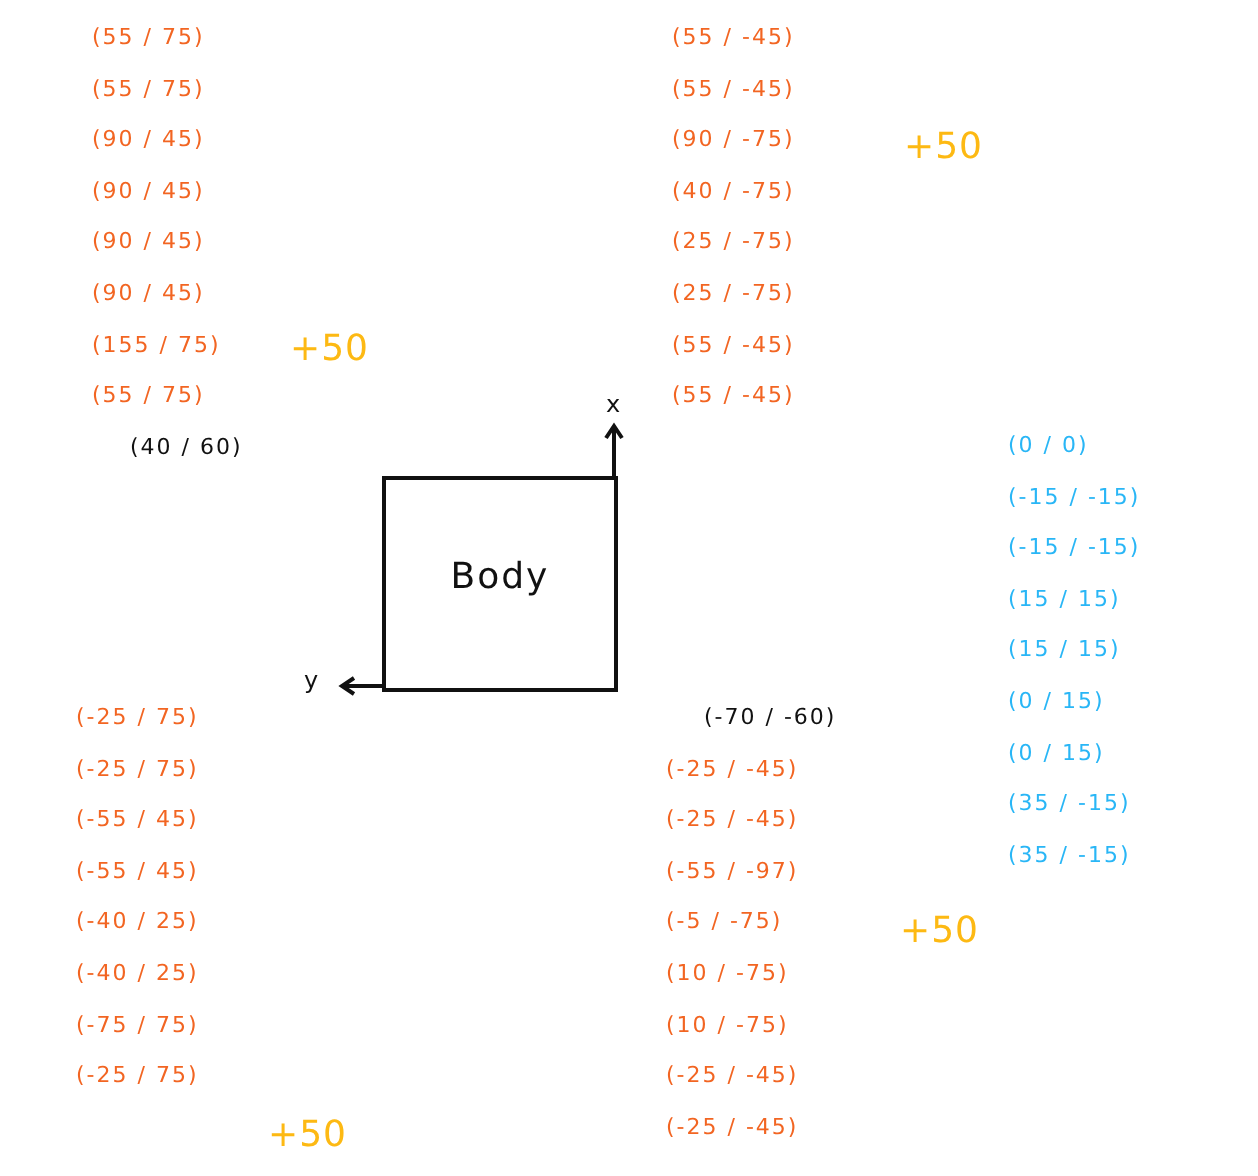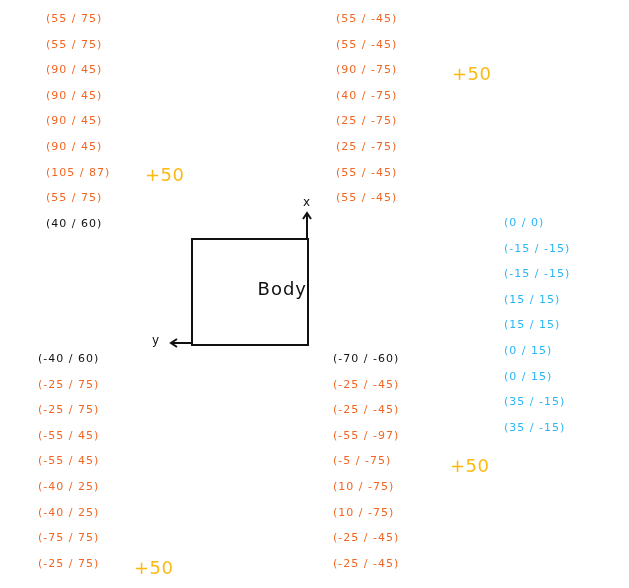--- a/index.html
+++ b/index.html
@@ -1,40 +1,40 @@
 <!DOCTYPE html>
 <html><head>
   <meta charset="utf-8">
   <style>
     html, body { margin: 0; padding: 0; background: #ffffff; }
     body { width: 629px; height: 588px; position: relative; overflow: hidden;
            font-family: "DejaVu Sans", sans-serif; }
     .col { position: absolute; }
     .row { height: 25.6px; line-height: 25.6px; font-size: 11px; white-space: nowrap; letter-spacing: 1px; }
     .orange { color: #f26522; }
-    .black { color: #111111; }
+    .black { color: #111111; margin-left: 19px; }
     .blue { color: #29b6f6; }
     .bonus { position: absolute; color: #fdb913; font-size: 18px; letter-spacing: 0.5px; }
     .body-box { position: absolute; left: 191px; top: 238px; width: 114px; height: 104px;
                 border: 2px solid #111; }
-    .body-label { position: absolute; left: 0; right: 0; top: 38px; text-align: right; font-size: 18px; color: #111; letter-spacing: 1px; }
+    .body-label { position: absolute; left: 0; right: 0; top: 38px; text-align: center; font-size: 18px; color: #111; letter-spacing: 1px; }
     .axis-label { position: absolute; font-size: 12px; color: #111; }
     svg.axes { position: absolute; left: 0; top: 0; }
   </style>
 </head>
 <body>
 
 <div class="col" style="left:46px; top:6px;">
   <div class="row orange">(55 / 75)</div>
   <div class="row orange">(55 / 75)</div>
   <div class="row orange">(90 / 45)</div>
   <div class="row orange">(90 / 45)</div>
   <div class="row orange">(90 / 45)</div>
   <div class="row orange">(90 / 45)</div>
-  <div class="row orange">(105 / 87)</div>
+  <div class="row orange">(155 / 75)</div>
   <div class="row orange">(55 / 75)</div>
   <div class="row black">(40 / 60)</div>
 </div>
 <div class="bonus" style="left:145px; top:164px;">+50</div>
 
 <div class="col" style="left:336px; top:6px;">
   <div class="row orange">(55 / -45)</div>
   <div class="row orange">(55 / -45)</div>
   <div class="row orange">(90 / -75)</div>
   <div class="row orange">(40 / -75)</div>
@@ -66,21 +66,20 @@
   <line x1="307" y1="238" x2="307" y2="214" stroke="#111" stroke-width="2"></line>
   <polyline points="303,219 307,213 311,219" fill="none" stroke="#111" stroke-width="2"></polyline>
 
   <line x1="191" y1="343" x2="172" y2="343" stroke="#111" stroke-width="2"></line>
   <polyline points="177,339 171,343 177,347" fill="none" stroke="#111" stroke-width="2"></polyline>
 </svg>
 <div class="axis-label" style="left:303px; top:195px;">x</div>
 <div class="axis-label" style="left:152px; top:333px;">y</div>
 
 <div class="col" style="left:38px; top:346px;">
-  <div class="row black">(-40 / 60)</div>
   <div class="row orange">(-25 / 75)</div>
   <div class="row orange">(-25 / 75)</div>
   <div class="row orange">(-55 / 45)</div>
   <div class="row orange">(-55 / 45)</div>
   <div class="row orange">(-40 / 25)</div>
   <div class="row orange">(-40 / 25)</div>
   <div class="row orange">(-75 / 75)</div>
   <div class="row orange">(-25 / 75)</div>
 </div>
 <div class="bonus" style="left:134px; top:557px;">+50</div>

